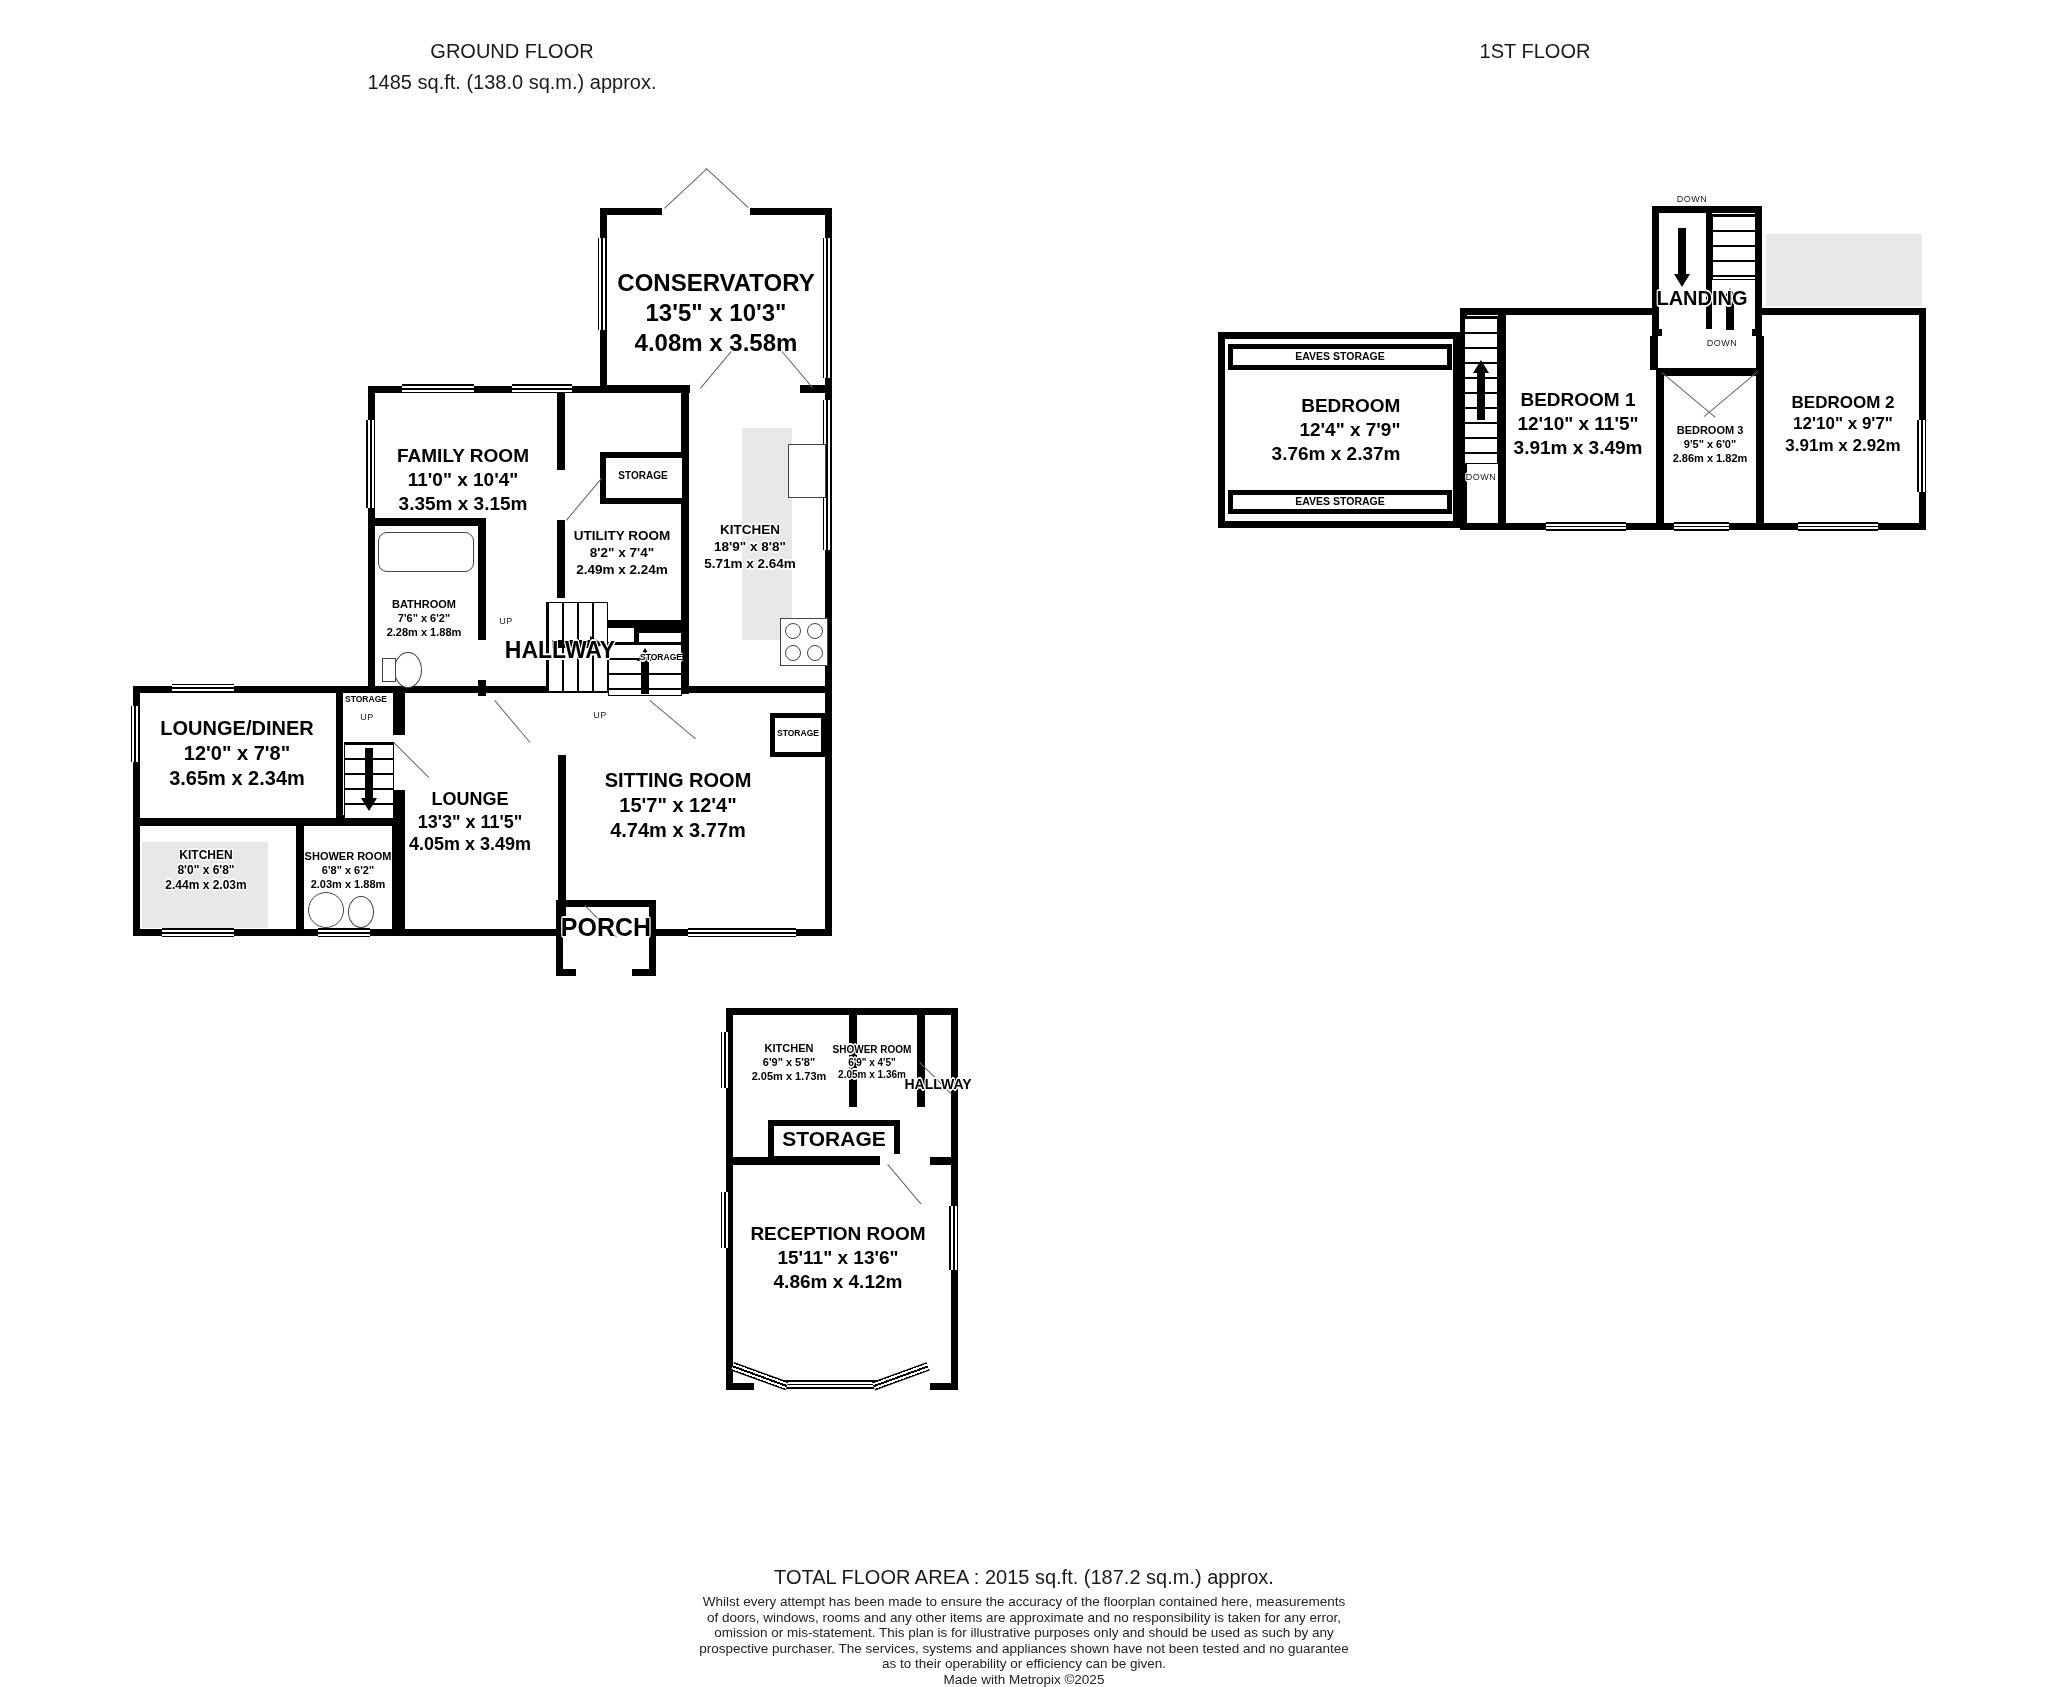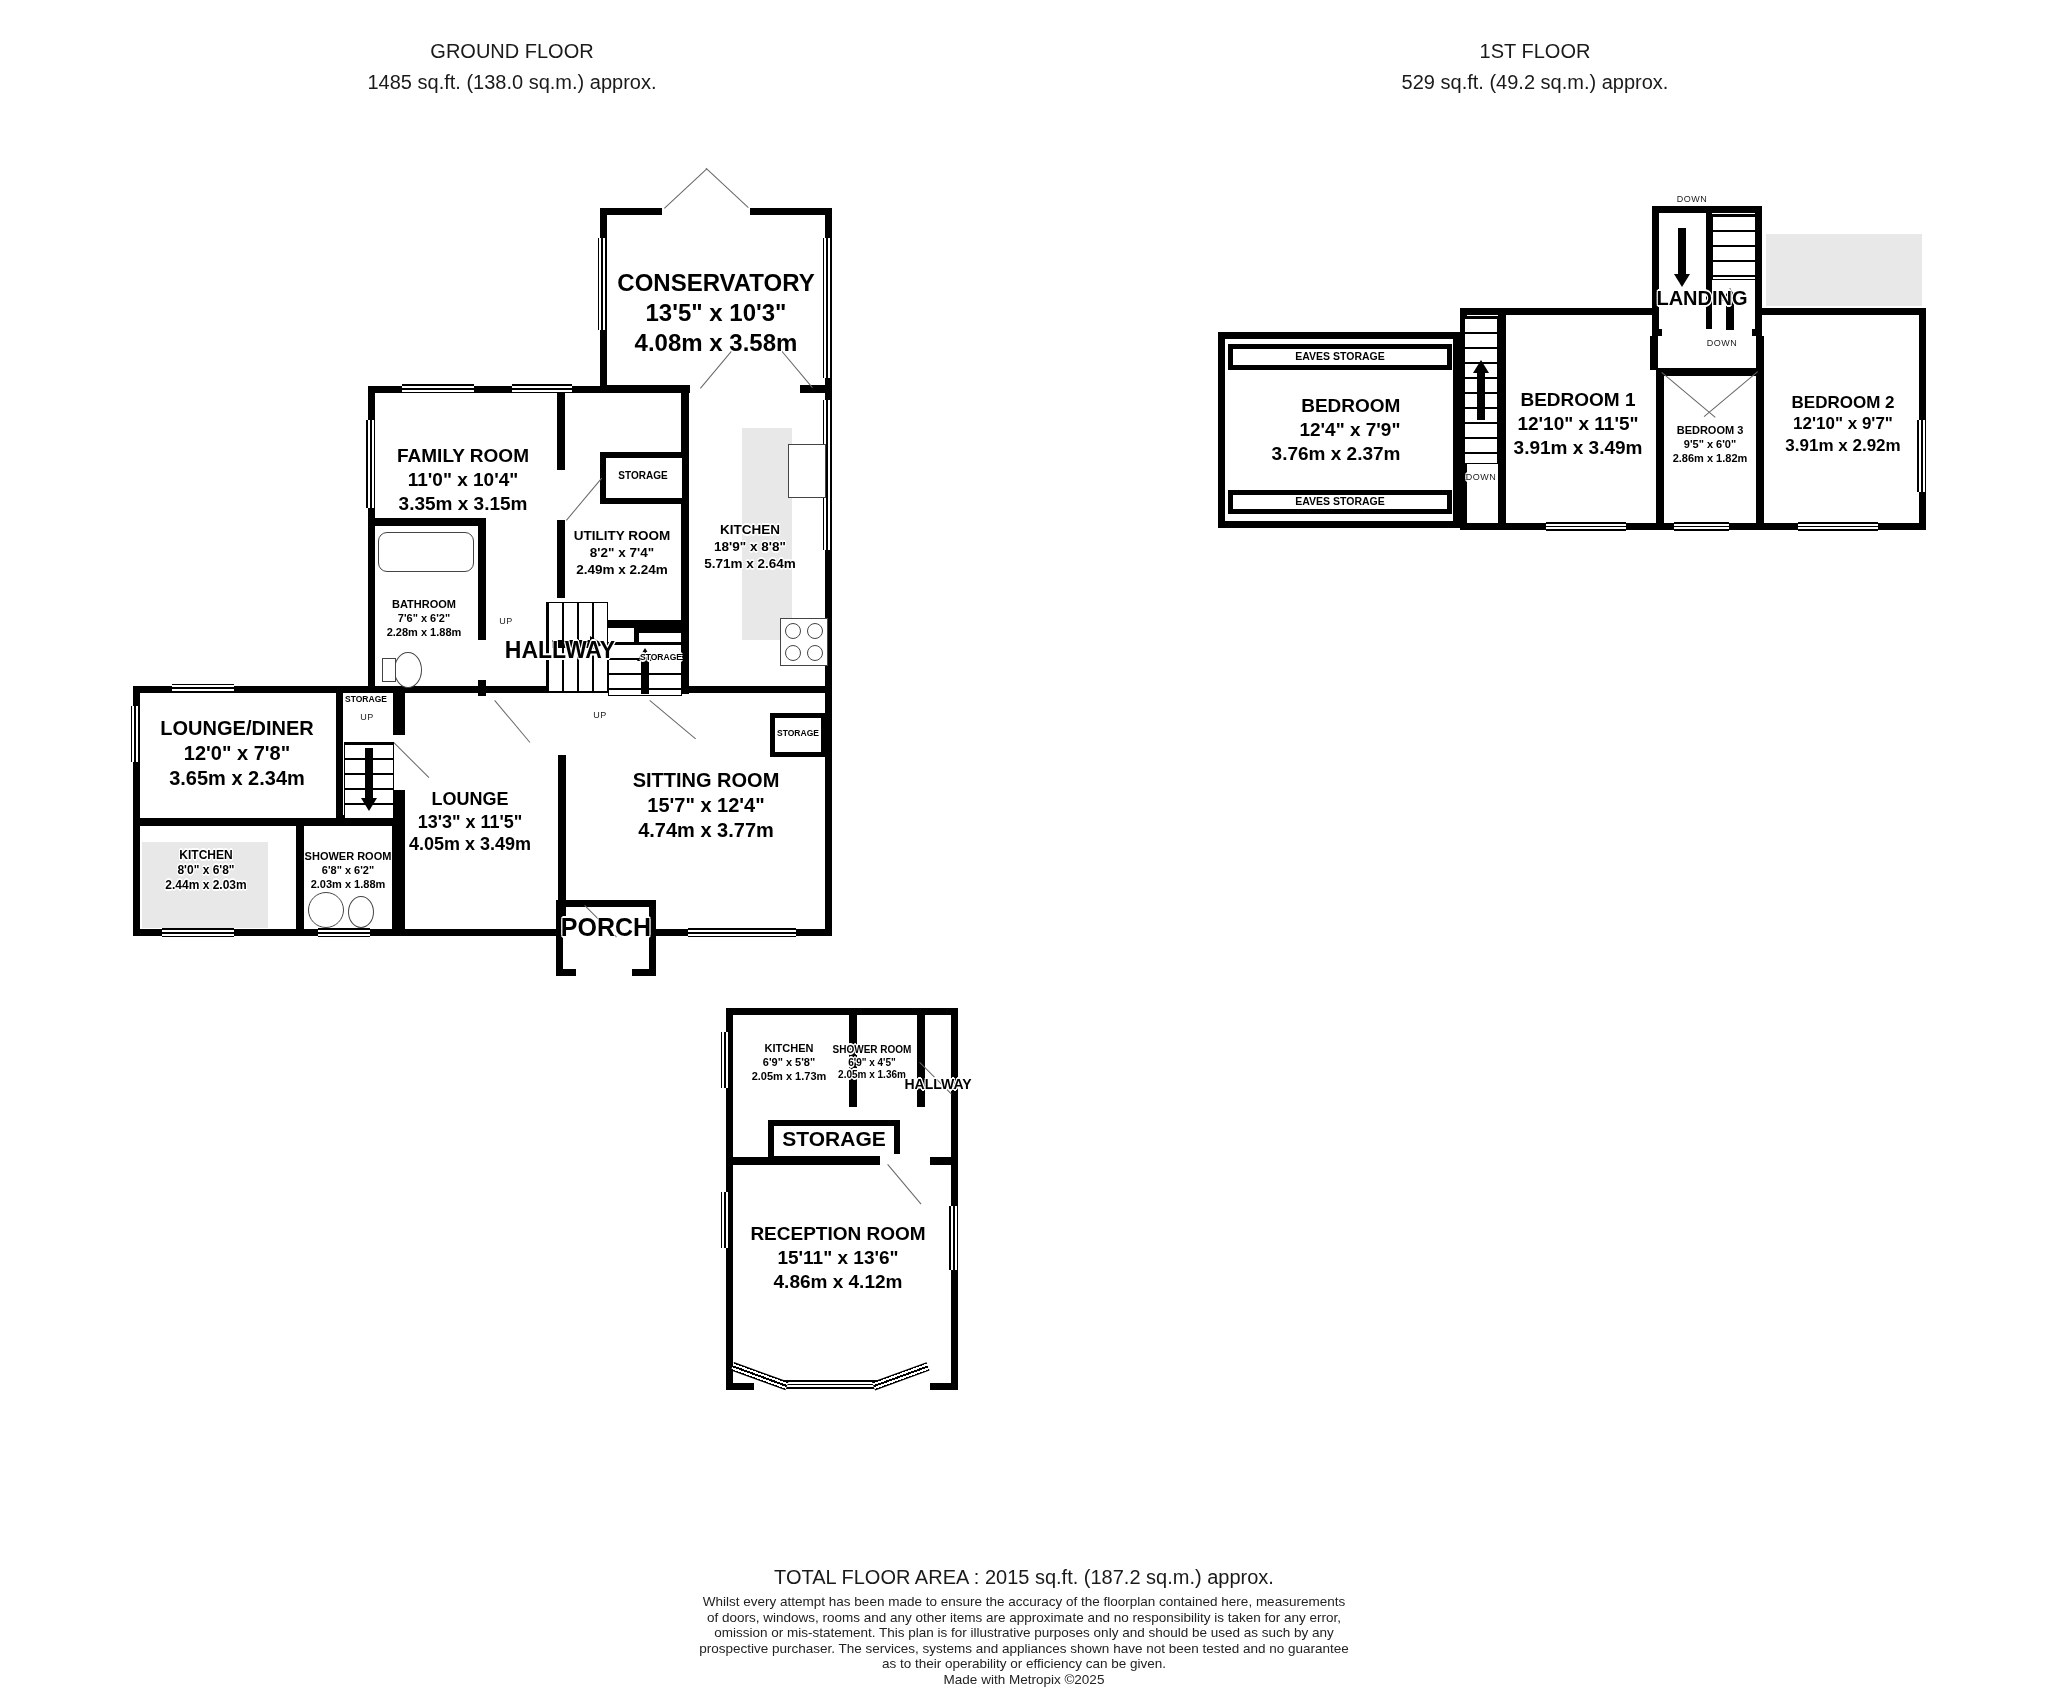--- a/index.html
+++ b/index.html
@@ -34,21 +34,20 @@
 <body>
 
 <div id="canvas">
 
   <div class="hdr" style="left:252px;top:36px;width:520px;">
     <div>GROUND FLOOR</div>
     <div>1485 sq.ft. (138.0 sq.m.) approx.</div>
   </div>
   <div class="hdr" style="left:1275px;top:36px;width:520px;">
     <div>1ST FLOOR</div>
-    <div>529 sq.ft. (49.2 sq.m.) approx.</div>
   </div>
 
   <div class="room" style="left:600px;top:208px;width:232px;height:184px;"></div>
   <div class="room" style="left:368px;top:386px;width:464px;height:316px;"></div>
   <div class="room" style="left:133px;top:686px;width:266px;height:250px;"></div>
   <div class="room" style="left:398px;top:686px;width:434px;height:250px;"></div>
   <div class="room" style="left:336px;top:686px;width:64px;height:136px;"></div>
   <div class="room" style="left:556px;top:900px;width:100px;height:76px;"></div>
 
   <div class="part" style="left:557px;top:393px;width:8px;height:205px;"></div>
@@ -159,21 +158,21 @@
   <div class="label" style="left:348px;top:850px;font-size:11px;">
     <div>SHOWER ROOM</div>
     <div>6'8" x 6'2"</div>
     <div>2.03m x 1.88m</div>
   </div>
   <div class="label" style="left:470px;top:788px;font-size:18px;">
     <div>LOUNGE</div>
     <div>13'3" x 11'5"</div>
     <div>4.05m x 3.49m</div>
   </div>
-  <div class="label" style="left:678px;top:768px;font-size:20px;margin-left:28px;">
+  <div class="label" style="left:678px;top:768px;font-size:20px;">
     <div>SITTING ROOM</div>
     <div>15'7" x 12'4"</div>
     <div>4.74m x 3.77m</div>
   </div>
   <div class="label" style="left:606px;top:912px;font-size:25px;">PORCH</div>
   <div class="label" style="left:643px;top:470px;font-size:10px;">STORAGE</div>
   <div class="label" style="left:661px;top:652px;font-size:8.5px;">STORAGE</div>
   <div class="label" style="left:798px;top:728px;font-size:8.5px;">STORAGE</div>
   <div class="label" style="left:366px;top:694px;font-size:8.5px;">STORAGE</div>
   <div class="label plain" style="left:506px;top:616px;font-size:9px;">UP</div>

